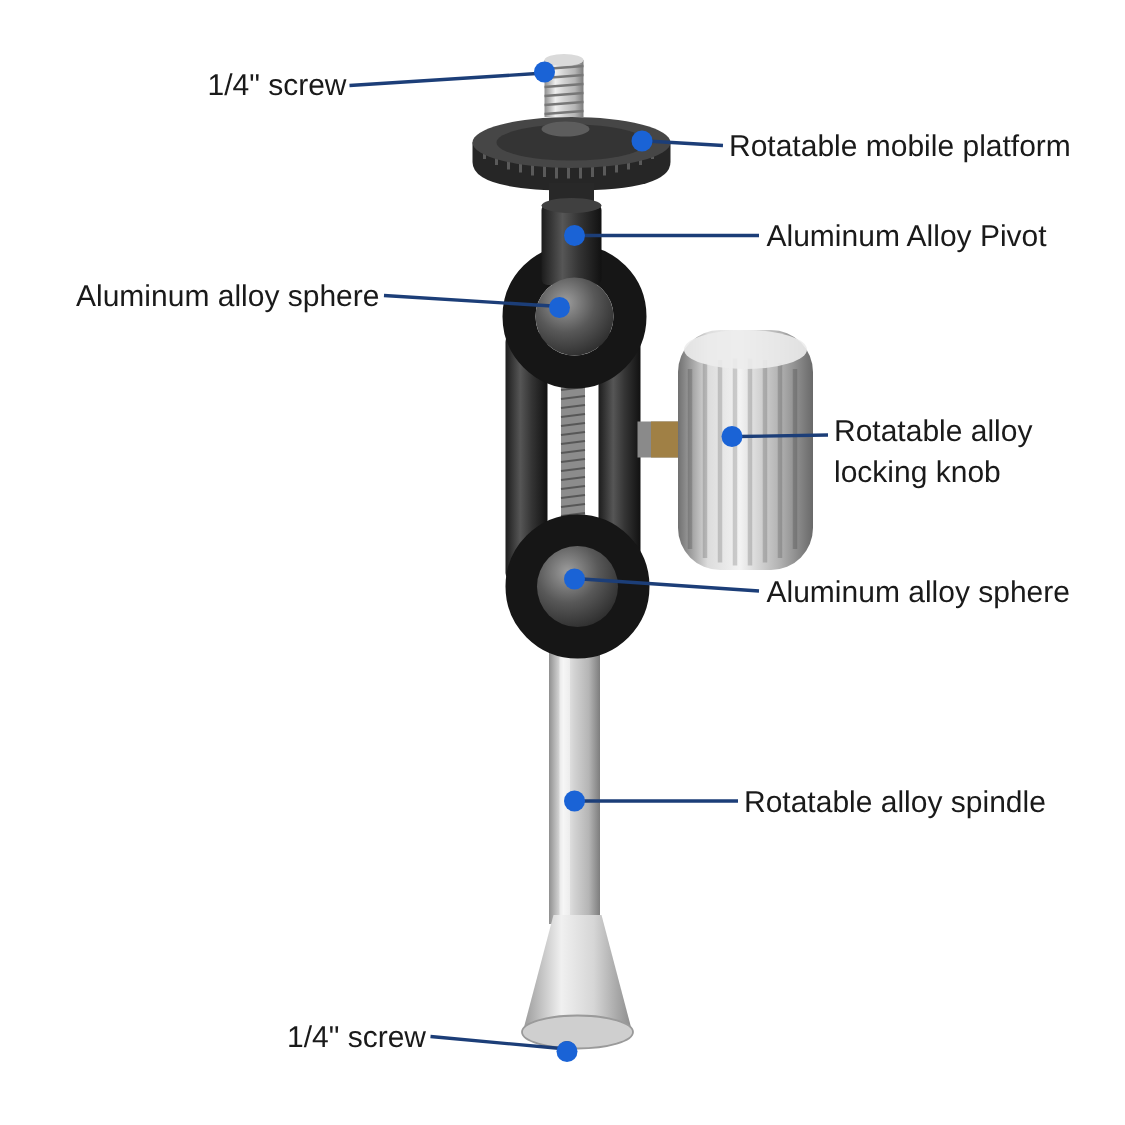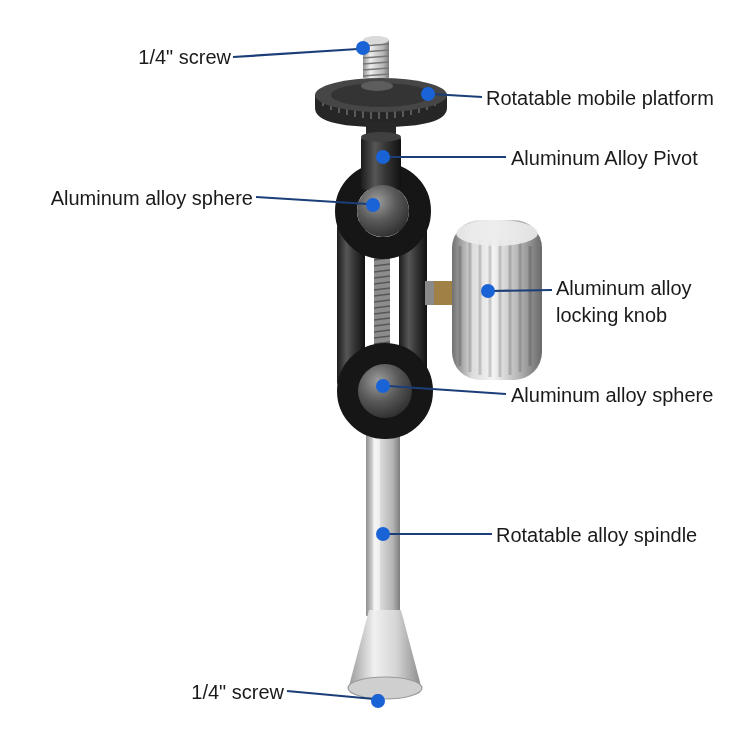--- a/index.html
+++ b/index.html
@@ -192,21 +192,21 @@
   </svg>
 
   <div class="label r" style="right:519px; top:45px;">1/4" screw</div>
 
   <div class="label" style="left:511px; top:146px;">Aluminum Alloy Pivot</div>
 
   <div class="label" style="left:486px; top:86px;">Rotatable mobile platform</div>
 
   <div class="label r" style="right:497px; top:186px;">Aluminum alloy sphere</div>
 
-  <div class="label wrap" style="left:556px; top:275px;">Aluminum alloy locking knob</div>
+  <div class="label wrap" style="left:556px; top:275px;">Rotatable alloy locking knob</div>
 
   <div class="label" style="left:511px; top:383px;">Aluminum alloy sphere</div>
 
   <div class="label" style="left:496px; top:523px;">Rotatable alloy spindle</div>
 
   <div class="label r" style="right:466px; top:680px;">1/4" screw</div>
 
 </div>
 
 </body></html>

